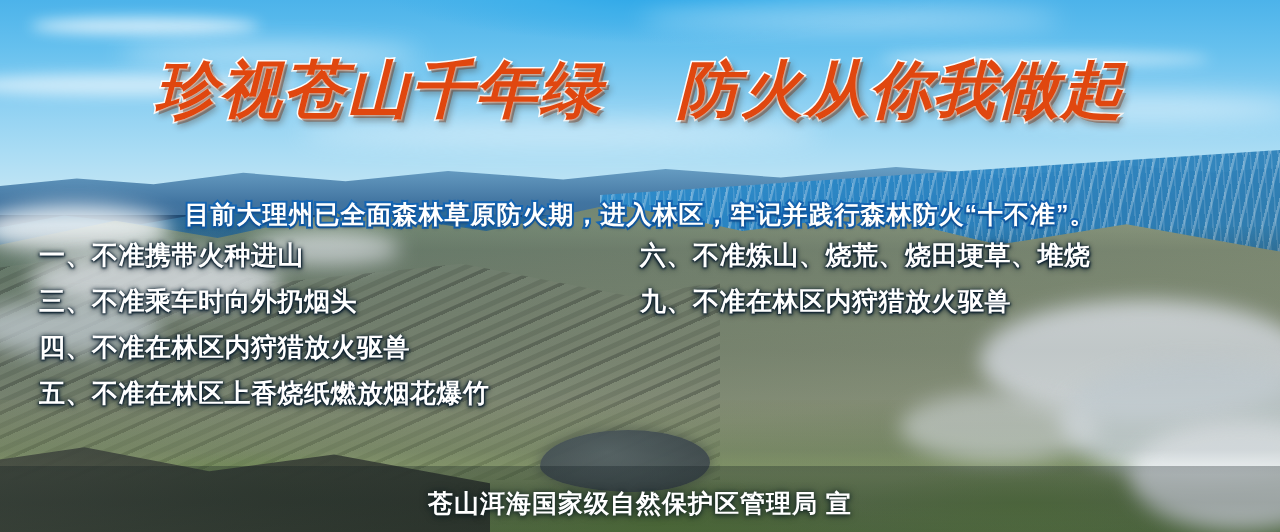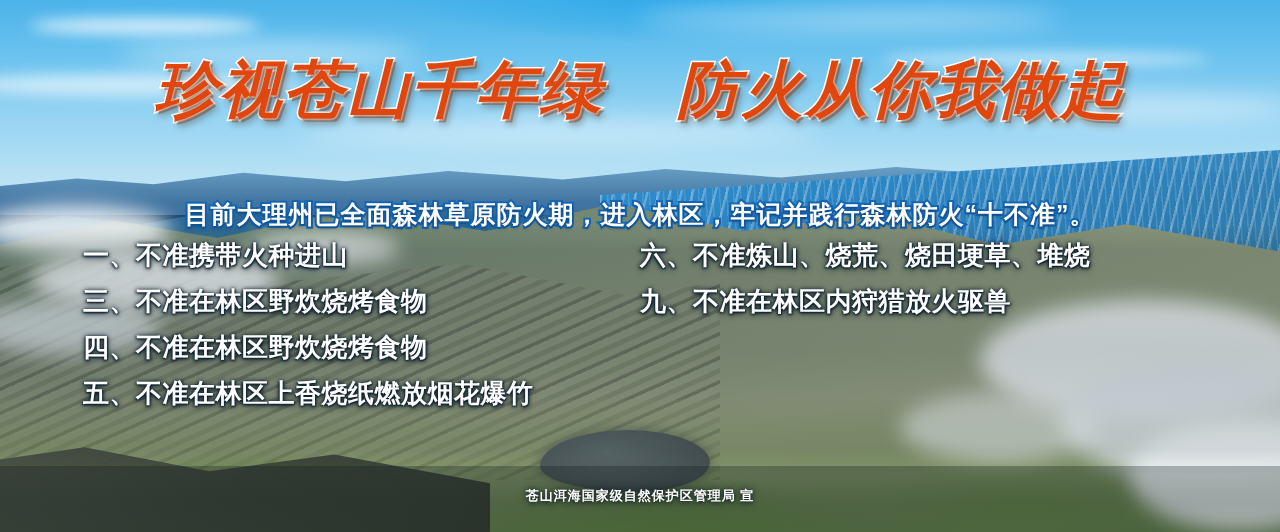--- a/index.html
+++ b/index.html
@@ -143,41 +143,41 @@
     white-space:nowrap;
     margin-top:46px;
   }
 
   .rules{
     position:absolute;left:0;top:228px;width:100%;height:250px;
     z-index:6;
     display:flex;
   }
   .col{width:50%;padding-top:4px;box-sizing:border-box;}
-  .col.left{padding-left:83px;}
+  .col.left{padding-left:39px;}
   .col.right{padding-left:-0px;}
   .rule{
     height:46px;line-height:46px;
     font-size:26px;
     font-weight:700;
     letter-spacing:.5px;
     color:#ffffff;
     text-shadow:
       0 0 4px rgba(10,30,45,.95),
       1px 1px 2px rgba(10,30,45,.9),
       -1px 1px 2px rgba(10,30,45,.75),
       0 2px 6px rgba(8,24,38,.75);
     white-space:nowrap;
   }
 
   .footer{
     position:absolute;left:0;top:487px;width:100%;
     text-align:center;
     z-index:6;
-    font-size:13px;
+    font-size:25px;
     font-weight:700;
     letter-spacing:1px;
     color:#ffffff;
     text-shadow:0 1px 4px rgba(8,24,30,.9),0 0 8px rgba(8,24,30,.7);
     white-space:nowrap;
   }
 </style>
 </head>
 <body>
 
@@ -217,22 +217,22 @@
   <div class="headline-row">
     <div class="headline">珍视苍山千年绿</div>
     <div class="headline">防火从你我做起</div>
   </div>
 
   <div class="subtitle">目前大理州已全面森林草原防火期，进入林区，牢记并践行森林防火“十不准”。</div>
 
   <div class="rules">
     <div class="col left">
       <div class="rule">一、不准携带火种进山</div>
-      <div class="rule">三、不准在林区野炊烧烤食物</div>
-      <div class="rule">四、不准在林区野炊烧烤食物</div>
+      <div class="rule">三、不准乘车时向外扔烟头</div>
+      <div class="rule">四、不准在林区内狩猎放火驱兽</div>
       <div class="rule">五、不准在林区上香烧纸燃放烟花爆竹</div>
     </div>
     <div class="col right">
       <div class="rule">六、不准炼山、烧荒、烧田埂草、堆烧</div>
       <div class="rule">九、不准在林区内狩猎放火驱兽</div>
     </div>
   </div>
 
   <div class="footer">苍山洱海国家级自然保护区管理局 宣</div>
 

